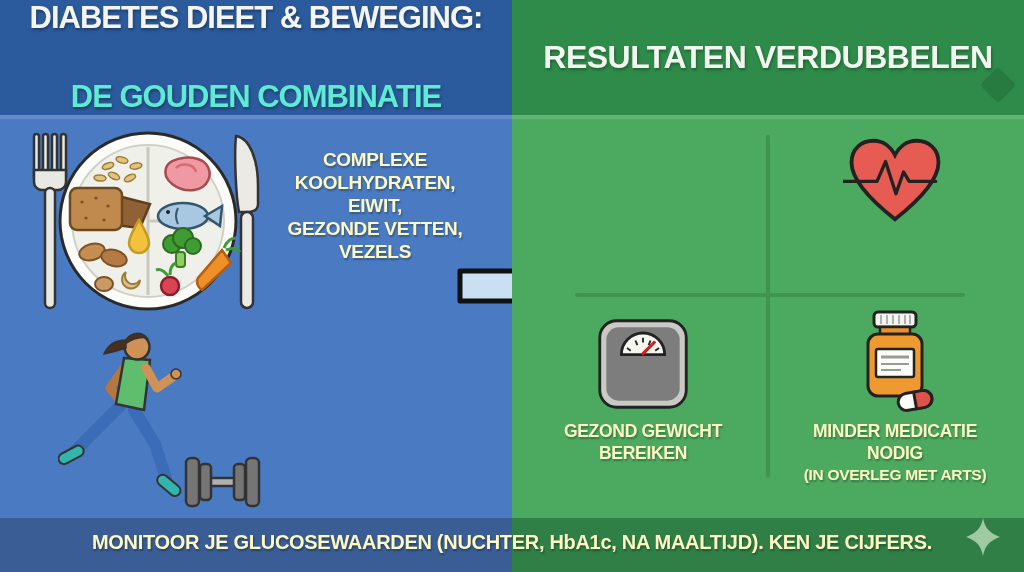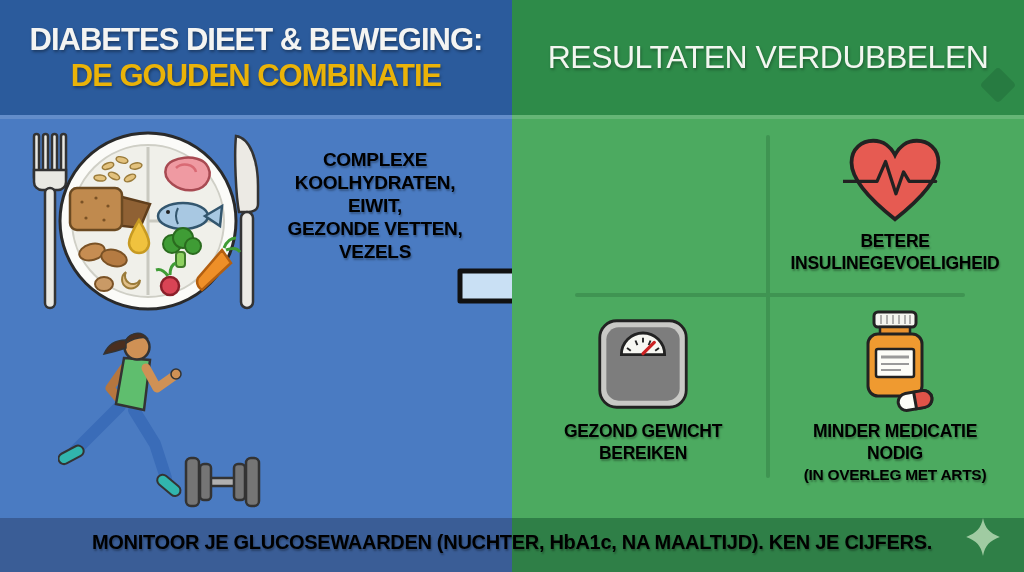--- a/index.html
+++ b/index.html
@@ -3,37 +3,37 @@
 <meta charset="utf-8">
 <style>
   * { margin: 0; padding: 0; box-sizing: border-box; }
   html, body { width: 1024px; height: 572px; overflow: hidden; }
   body { font-family: "Liberation Sans", sans-serif; }
   #canvas { position: relative; width: 1024px; height: 572px; background: #4a7bc2; }
 
   
   .abs { position: absolute; }
   #header-left   { left:0;   top:0;   width:512px;  height:115px; background:#2b5b9c;
-                   display:flex; flex-direction:column; align-items:center; justify-content:center; }
+                   display:flex; flex-direction:column; align-items:center; justify-content:space-between; }
   #header-right  { left:512px; top:0; width:512px;  height:115px; background:#2e8b49;
                    display:flex; align-items:center; justify-content:center; }
   #panel-left    { left:0;   top:115px; width:512px; height:403px; background:#4a7bc2; }
   #panel-right   { left:512px; top:115px; width:512px; height:403px; background:#4caa60; }
   #footer-left   { left:0;   top:518px; width:512px; height:54px; background:#3a5d96; }
   #footer-right  { left:512px; top:518px; width:512px; height:54px; background:#2f7f47; }
   .edge-hi       { height:4px; width:512px; background:rgba(255,255,255,0.14); }
 
   
   .title-line1 { color:#f4f4f2; font-size:31px; font-weight:bold; letter-spacing:-1px;
                  text-shadow:1px 2px 3px rgba(0,0,0,0.35); line-height:36px; }
-  .title-line2 { color:#eab308; font-size:31px; font-weight:bold; letter-spacing:-1px;
+  .title-line2 { color:#5eead4; font-size:31px; font-weight:bold; letter-spacing:-1px;
                  text-shadow:1px 2px 3px rgba(0,0,0,0.35); line-height:36px; }
-  .title-right { color:#f2f6f0; font-size:32px; font-weight:normal; letter-spacing:-0.5px;
+  .title-right { color:#f2f6f0; font-size:32px; font-weight:bold; letter-spacing:-0.5px;
                  text-shadow:1px 2px 3px rgba(0,0,0,0.3); }
-  .white-label { color:#000000; font-weight:bold; text-align:center; white-space:pre-line;
+  .white-label { color:#fef9c3; font-weight:bold; text-align:center; white-space:pre-line;
                  text-shadow:1px 1.5px 2px rgba(0,0,0,0.3); letter-spacing:-0.3px; }
   #diet-text      { left:280px; top:148px; width:190px; font-size:19px; line-height:23px; }
   #exercise-text  { left:275px; top:400px; width:200px; font-size:20px; }
   .quad-label     { font-size:17.5px; line-height:22px; width:100%; left:0; text-align:center; }
   .quad-sublabel  { font-size:15.5px; width:100%; left:0; text-align:center; }
   #footer-text    { left:0; top:518px; width:1024px; height:48px; display:flex;
                     align-items:center; justify-content:center; font-size:20px;
                     letter-spacing:-0.3px; white-space:nowrap; }
 
   
@@ -192,22 +192,20 @@
   </div>
   <div id="divider-v" class="abs divider"></div>
   <div id="divider-h" class="abs divider"></div>
 
 
   <div id="quad-2" class="abs quadrant">
     <svg class="abs quad-icon" style="top:16px;" width="104" height="88" viewBox="0 0 110 93">
       <path d="M55 88 C22 62 9 43 9 28 C9 13 20 5 32 5 C43 5 51 12 55 20 C59 12 67 5 78 5 C90 5 101 13 101 28 C101 43 88 62 55 88 Z" fill="#e65b52" stroke="#222" stroke-width="4"></path>
       <polyline points="0,48 36,48 45,27 56,61 64,38 70,48 98,48" fill="none" stroke="#222" stroke-width="3.5" stroke-linejoin="round" stroke-linecap="round"></polyline>
     </svg>
-    <div class="abs white-label quad-label" style="top:110px;">BETERE
-INSULINEGEVOELIGHEID</div>
   </div>
 
   <div id="quad-4" class="abs quadrant">
     <svg class="abs quad-icon" style="top:12px;" width="92" height="102" viewBox="0 0 92 102">
       <rect x="25" y="2" width="42" height="15" rx="4" fill="#f5f5f0" stroke="#222" stroke-width="3"></rect>
       <g stroke="#999" stroke-width="1.5">
         <line x1="32" y1="5" x2="32" y2="14"></line>
           <line x1="38" y1="5" x2="38" y2="14"></line>
         <line x1="44" y1="5" x2="44" y2="14"></line>
           <line x1="50" y1="5" x2="50" y2="14"></line>

